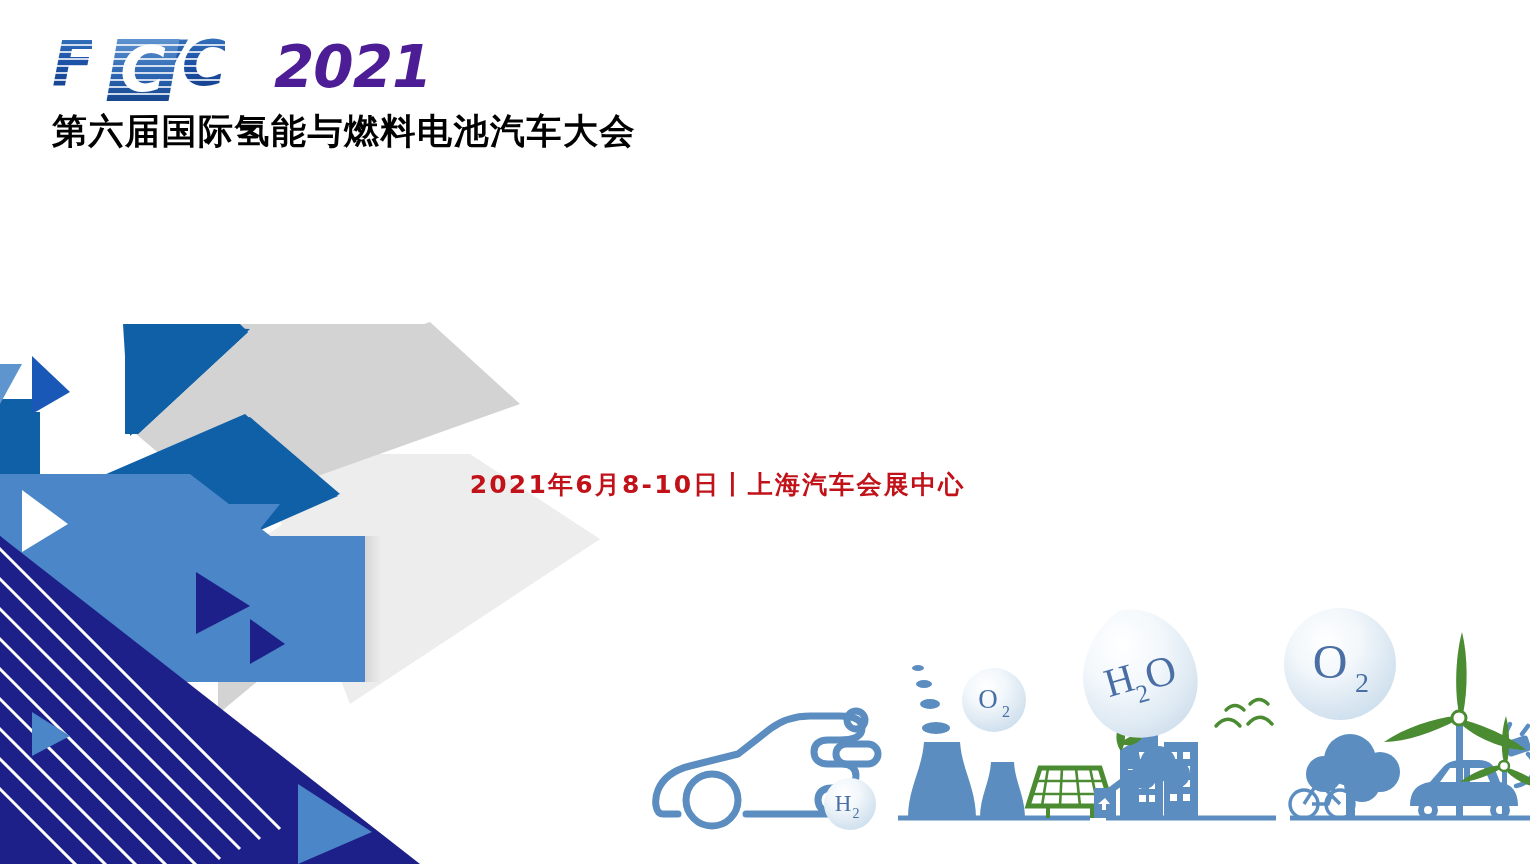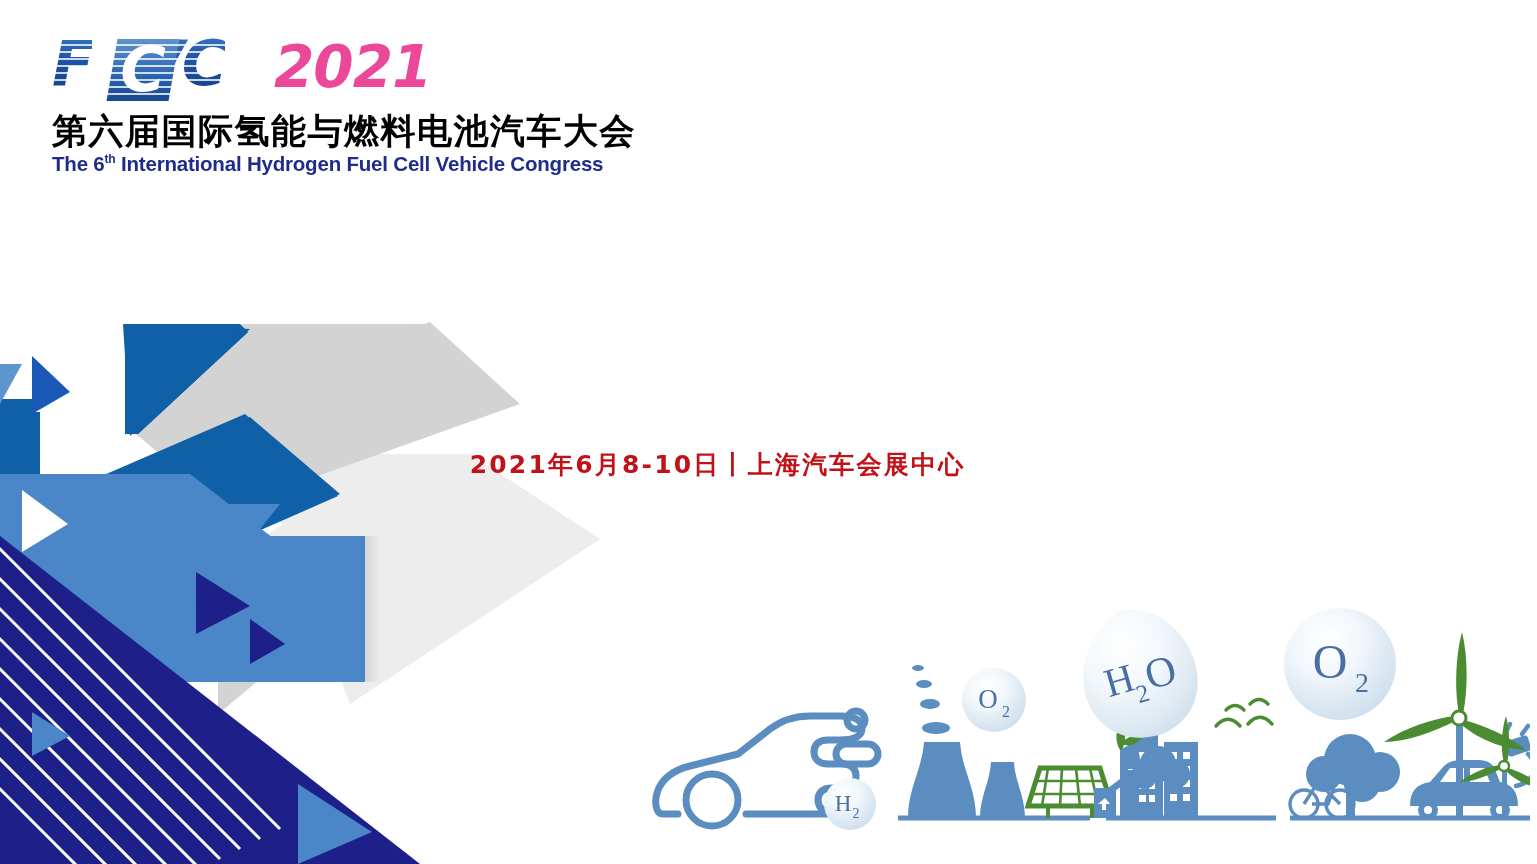--- a/index.html
+++ b/index.html
@@ -49,21 +49,21 @@
   }
   #c-box-letter {
     position:absolute; left:62px; top:6px; width:58px; height:62px;
     color:#ffffff; font-size:62px; font-weight:bold; font-style:italic;
     line-height:62px; text-align:center;
     font-family:"DejaVu Sans","Liberation Sans",sans-serif;
   }
   #year-mark {
     position:absolute; left:222px; top:2px;
     font-size:58px; font-weight:bold; font-style:italic;
-    color:#ec4899; letter-spacing:-1px; line-height:64px;
+    color:#4c1d95; letter-spacing:-1px; line-height:64px;
     font-family:"DejaVu Sans","Liberation Sans",sans-serif;
   }
 
   #logo-cn {
     position:absolute; left:52px; top:108px;
     font-size:35px; font-weight:bold; color:#000000;
     letter-spacing:1.5px; white-space:nowrap;
     font-family:"DejaVu Sans","Liberation Sans",sans-serif;
   }
   #logo-en {
@@ -76,21 +76,21 @@
   
   #main-title {
     position:absolute; left:0; top:288px; width:1537px;
     text-align:center; color:#1E2A8C;
     font-size:118px; font-weight:bold; line-height:118px;
     letter-spacing:4px;
     font-family:"DejaVu Sans","Liberation Sans",sans-serif;
     padding-left:170px;
   }
   #subtitle {
-    position:absolute; left:0; top:448px; width:1367px;
+    position:absolute; left:0; top:468px; width:1367px;
     text-align:center; color:#C1121A;
     font-size:25px; font-weight:bold; letter-spacing:2.2px;
     font-family:"DejaVu Sans","Liberation Sans",sans-serif;
     padding-left:68px;
   }
 
   
   #geo { position:absolute; left:0; bottom:0; width:620px; height:560px; }
   #geo svg { display:block; }
 
@@ -185,21 +185,20 @@
       <div id="fcvc-mark">
         <span class="grad">F</span><span class="grad" style="visibility:hidden">C</span><span class="grad">VC</span>
       </div>
       <div id="c-box"></div>
       <div id="c-box-letter">C</div>
       <div id="fcvc-stripes"></div>
       <div id="year-mark">2021</div>
     </div>
   </div>
   <div id="logo-cn">第六届国际氢能与燃料电池汽车大会</div>
-  <div id="logo-en"><span>The 6</span><sup>th</sup><span> International Hydrogen Fuel Cell Vehicle Congress</span></div>
 
   <div id="subtitle">2021年6月8-10日丨上海汽车会展中心</div>
 
   <div id="eco">
     <svg width="880" height="260" viewBox="0 0 880 260" xmlns="http://www.w3.org/2000/svg">
       <defs>
         <radialGradient id="bub" cx="38%" cy="30%" r="72%">
           <stop offset="0%" stop-color="#ffffff"></stop>
           <stop offset="42%" stop-color="#F2F7FB"></stop>
           <stop offset="78%" stop-color="#DCE8F2"></stop>

